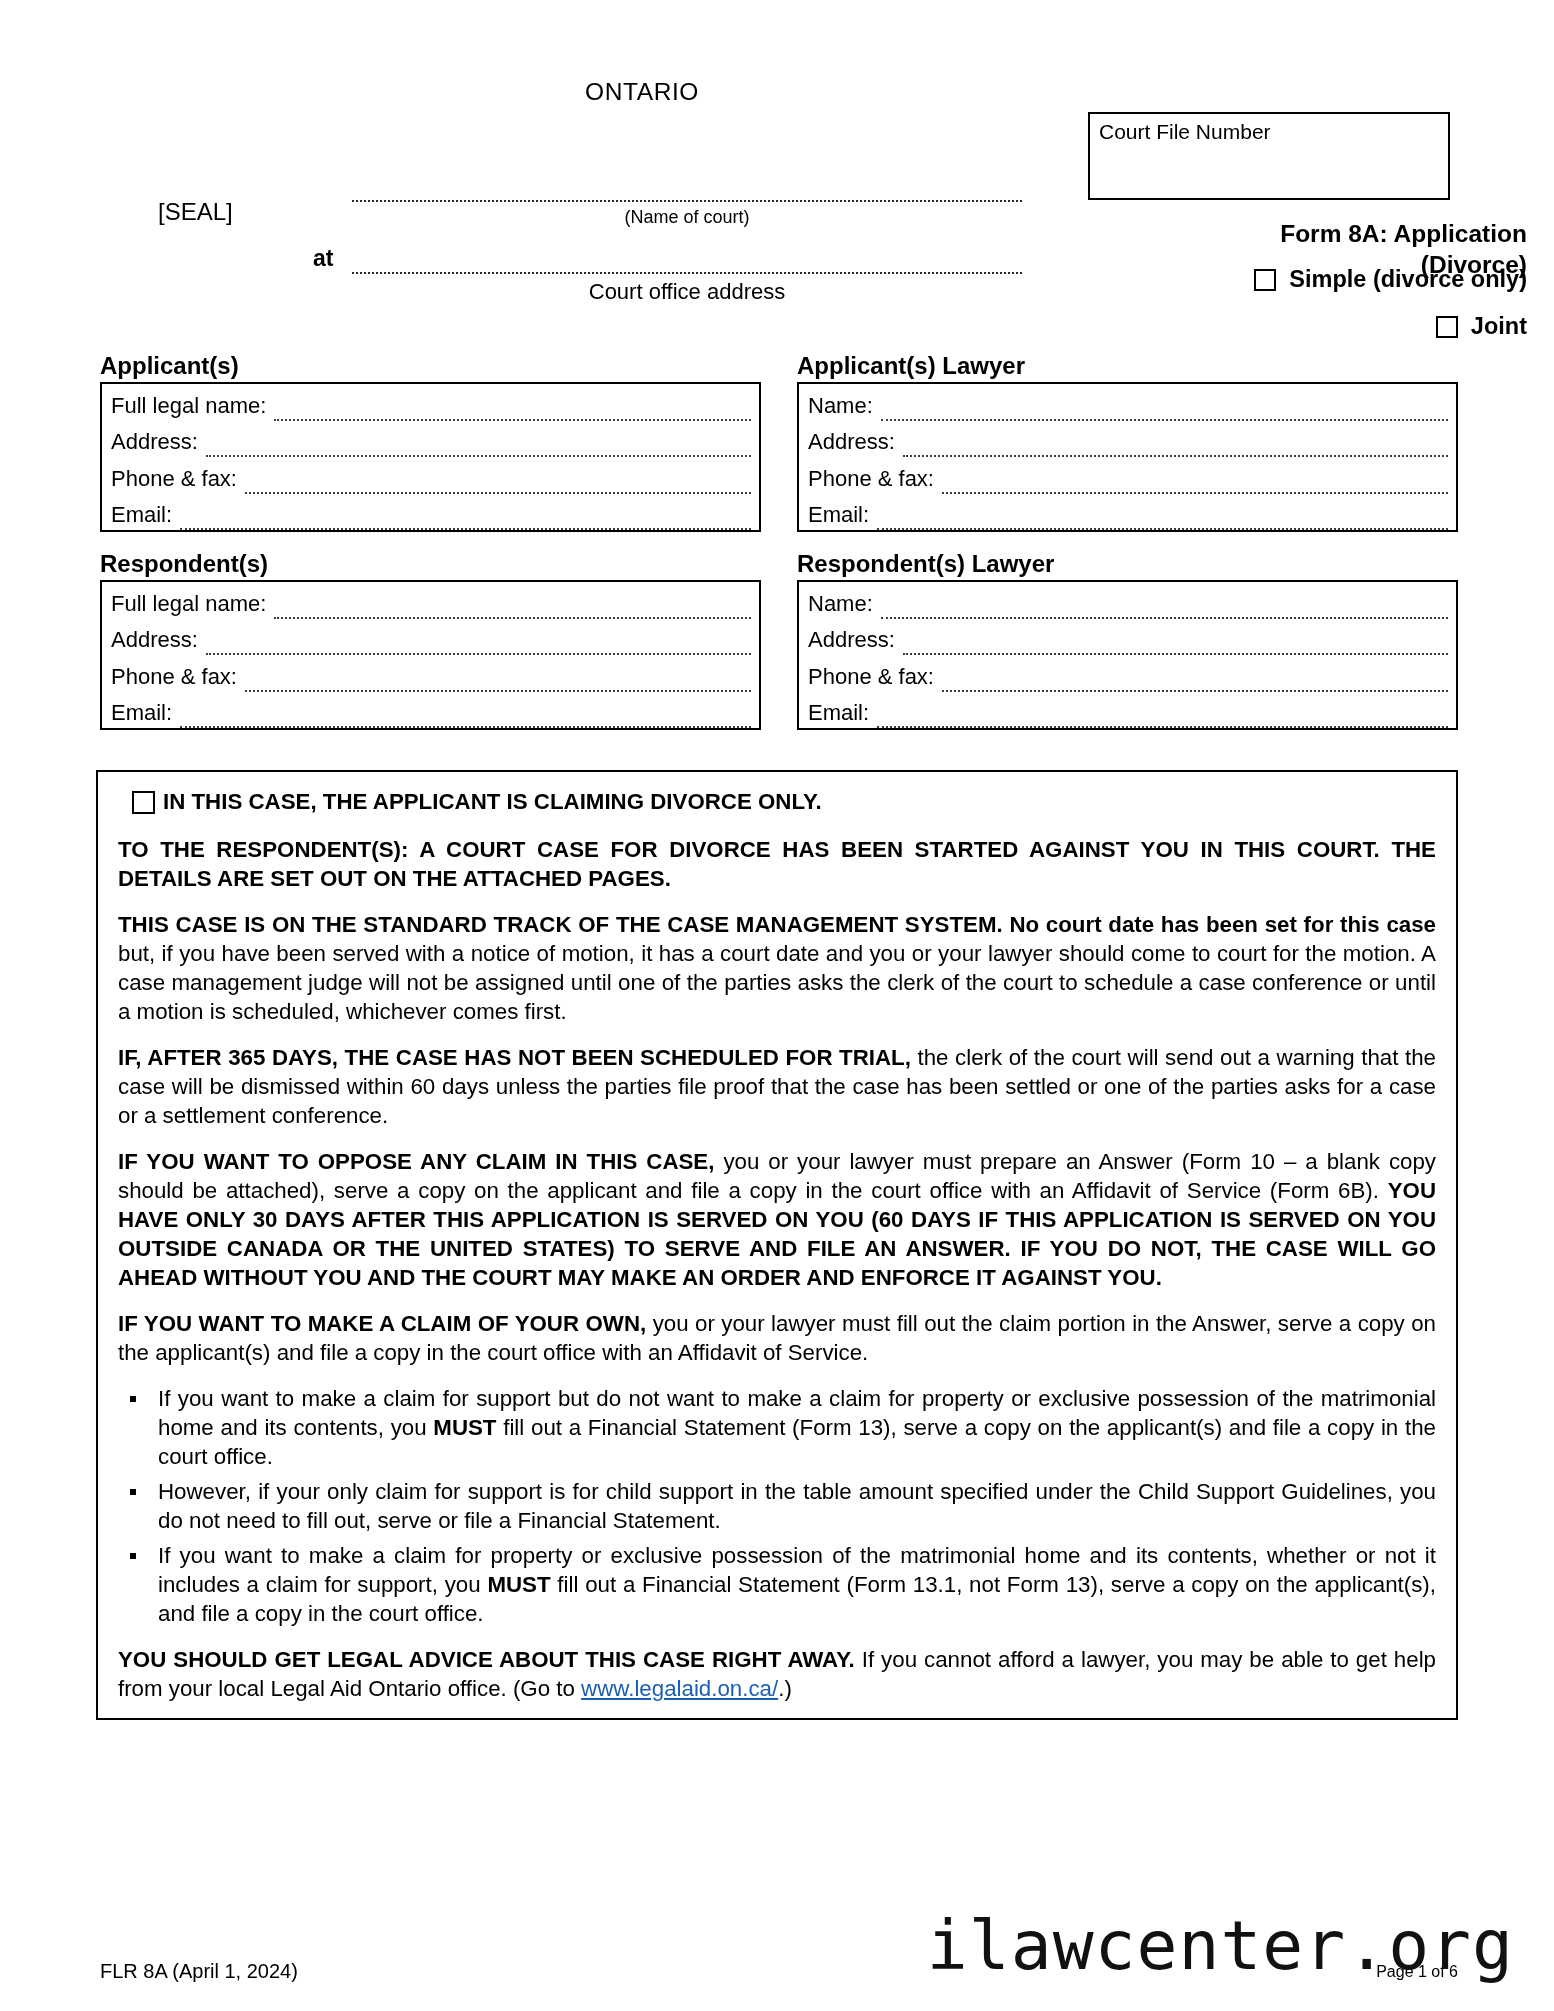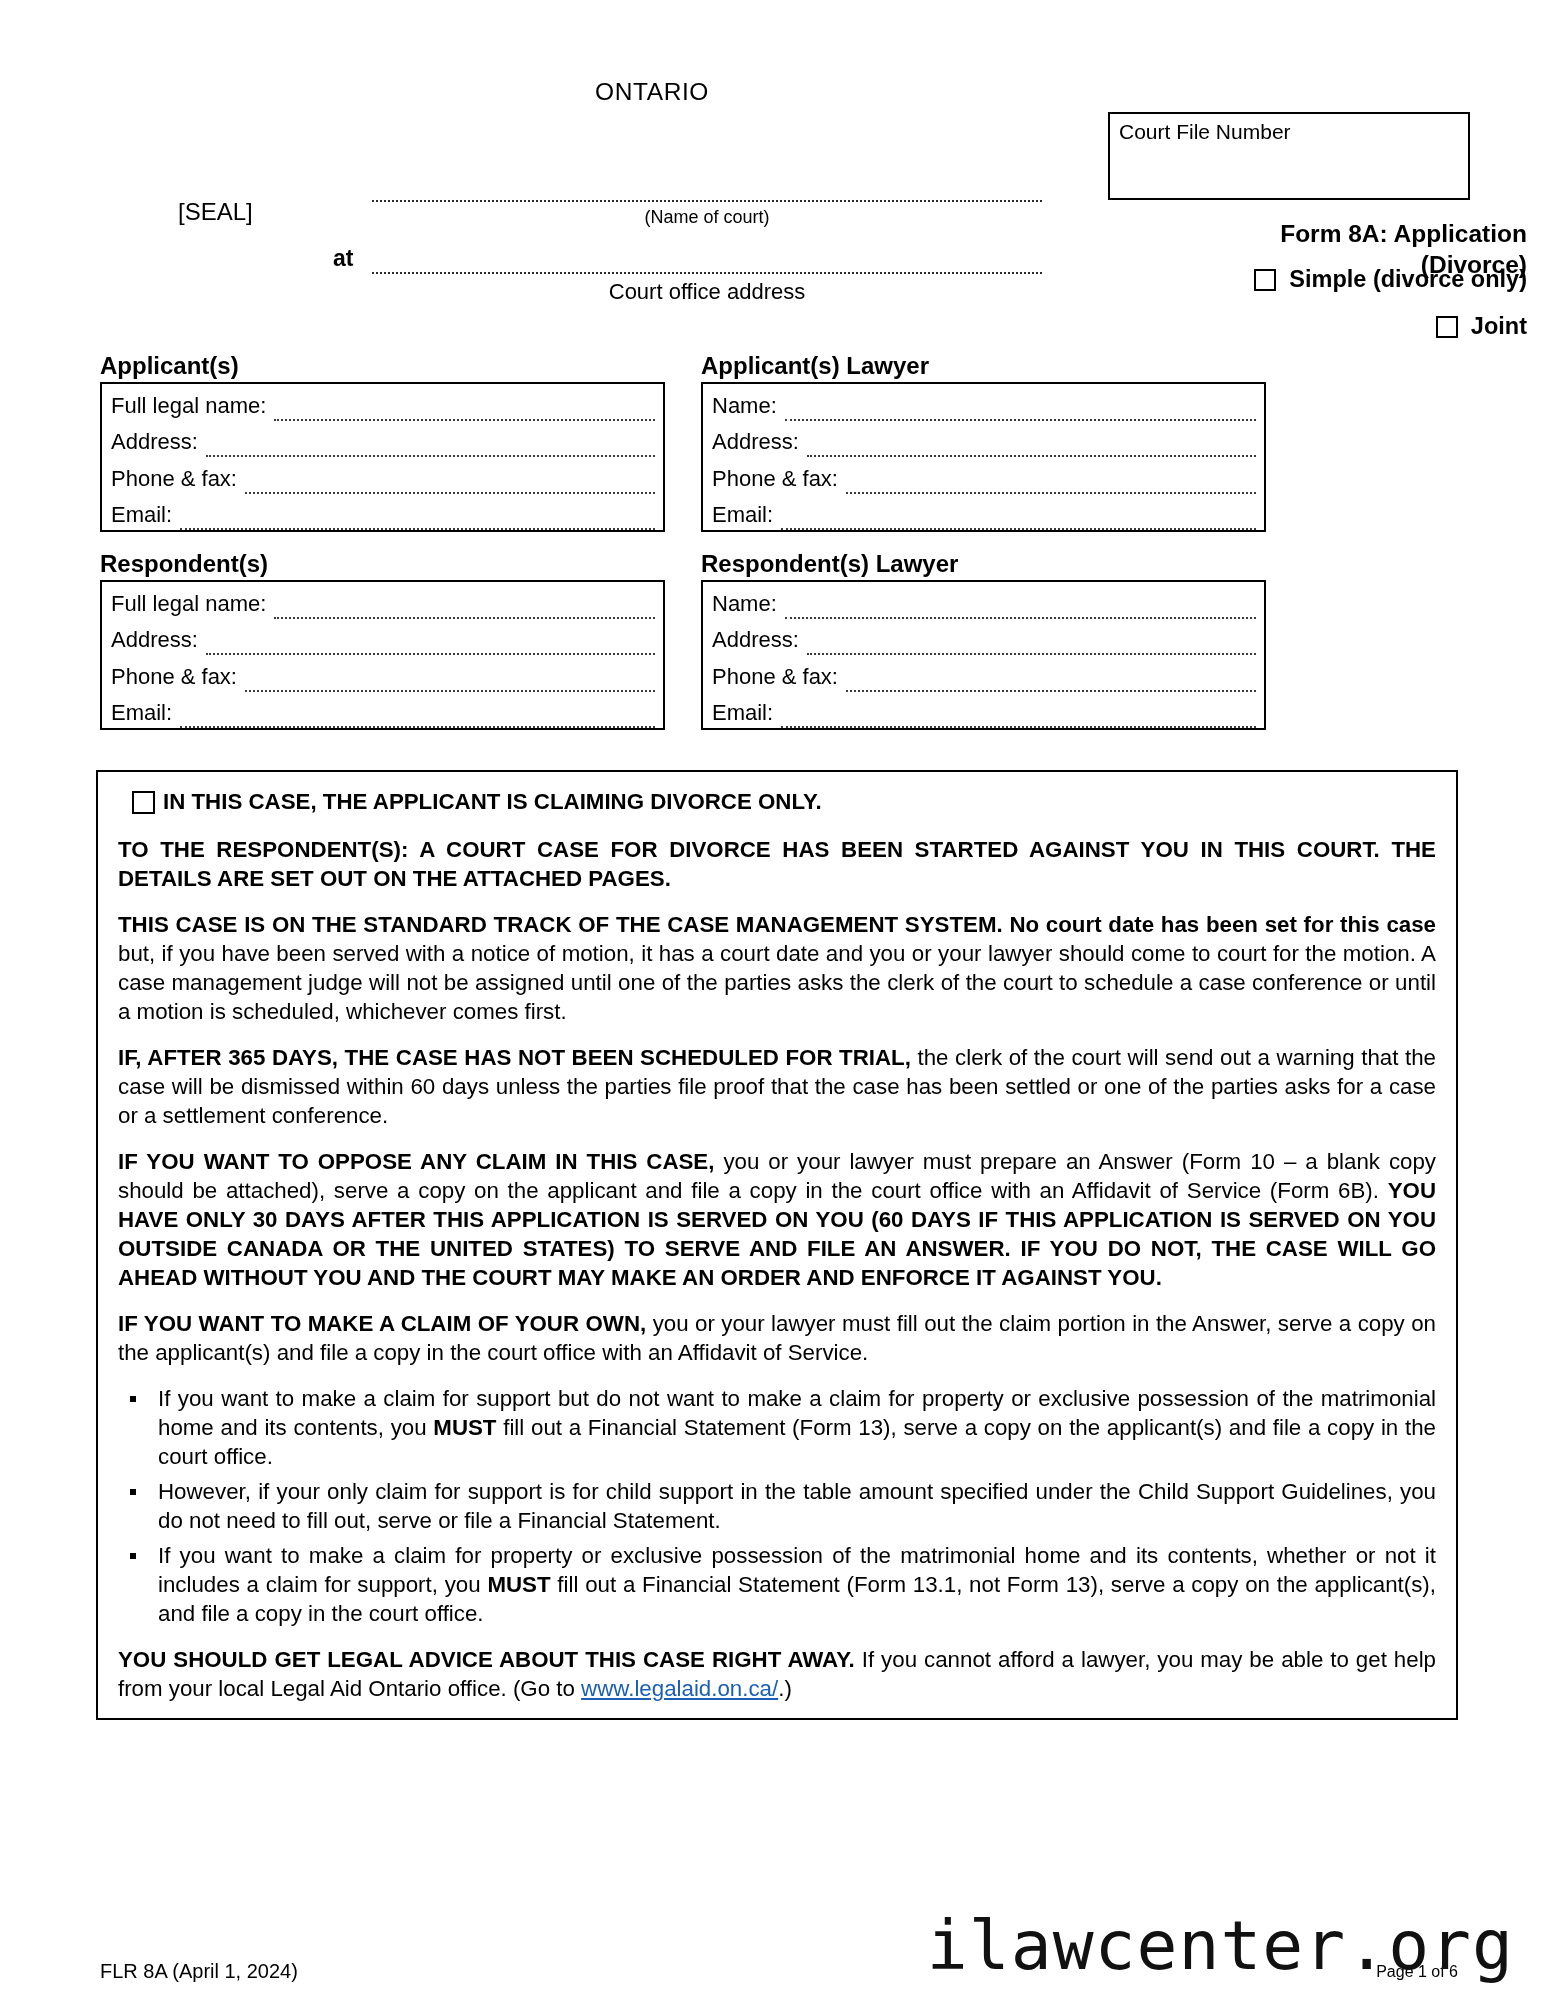--- a/index.html
+++ b/index.html
@@ -17,21 +17,20 @@
     position: relative;
     width: 1554px;
     height: 2011px;
     padding: 0;
   }
 
   
   .header {
     position: relative;
     height: 290px;
-    margin-left: 20px;
   }
   .province {
     position: absolute;
     left: 0; right: 0;
     top: 78px;
     text-align: center;
     font-size: 24.5px;
     letter-spacing: 0.6px;
   }
   .province-inner { margin-left: -270px; }
@@ -124,21 +123,21 @@
   }
 
   
   .parties {
     position: absolute;
     left: 100px;
     top: 352px;
     width: 1358px;
   }
   .party-row { display: flex; gap: 36px; }
-  .party-col { width: 565px; }
+  .party-col { width: 661px; }
   .party-heading {
     font-size: 24px;
     font-weight: bold;
     padding-bottom: 2px;
   }
   .party-box {
     border: 2px solid #000;
     padding: 0;
     text-align: center;
   }

